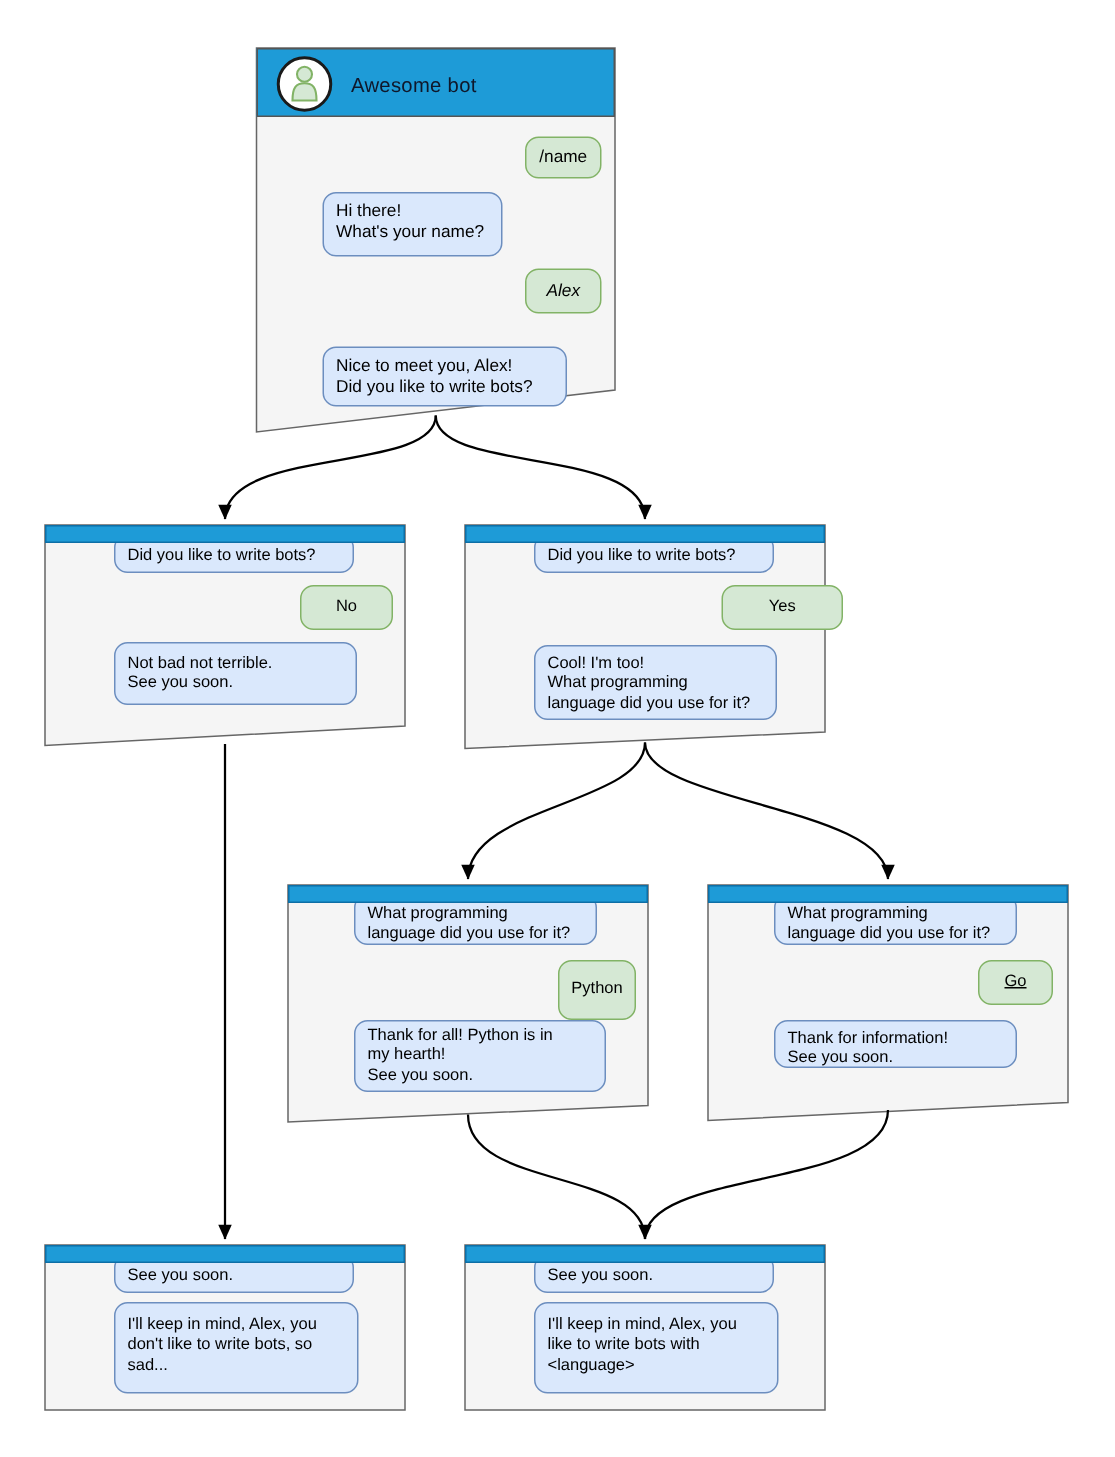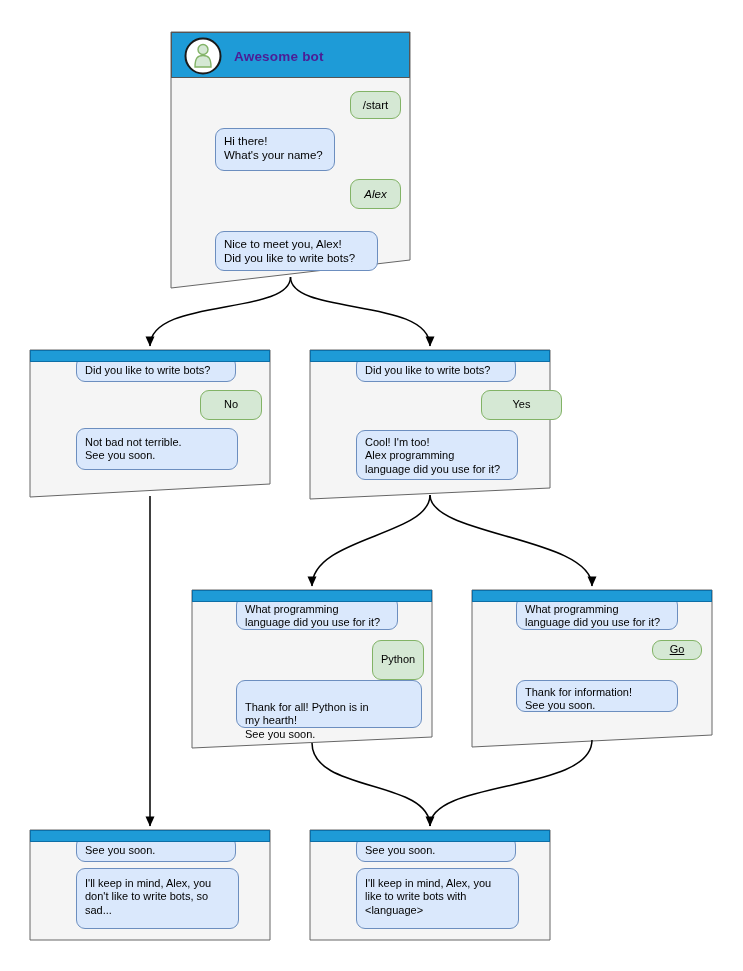--- a/index.html
+++ b/index.html
@@ -11,21 +11,21 @@
   .win{position:absolute;z-index:2;}
   .hdr{
     position:absolute;left:0;top:0;right:0;background:#1E9BD7;
     border:1px solid #0d6ea6;box-sizing:border-box;z-index:3;
   }
   .hdr-main{height:46px;border-color:#555;display:flex;align-items:center;}
   .hdr-thin{height:12px;}
   .avatar{position:absolute;left:12px;top:4px;width:38px;height:38px;}
   .title{
     position:absolute;left:62px;top:0;height:46px;display:flex;align-items:center;
-    color:#4c1d95;font-weight:bold;font-size:13.5px;letter-spacing:.2px;
+    color:#0f172a;font-weight:normal;font-size:13.5px;letter-spacing:.2px;
   }
   .bub{
     position:absolute;box-sizing:border-box;border-radius:9px;
     white-space:pre-line;font-size:11.5px;line-height:1.22;z-index:1;
   }
   .bot-b{background:#DAE8FC;border:1px solid #6C8EBF;padding:5px 8px;margin-left:34px;}
   .usr-b{
     background:#D5E8D4;border:1px solid #82B366;
     display:flex;align-items:center;justify-content:center;
   }
@@ -62,60 +62,60 @@
 
   <div class="win" style="left:171px;top:32px;width:239px;height:256px;">
     <div class="hdr hdr-main">
       <svg class="avatar" viewBox="0 0 38 38">
         <circle cx="19" cy="19" r="17.5" fill="#ffffff" stroke="#1a1a1a" stroke-width="2"></circle>
         <circle cx="19" cy="12.5" r="5" fill="#D5E8D4" stroke="#82B366" stroke-width="1.4"></circle>
         <path d="M11,30 C11,21 13.5,18.5 19,18.5 C24.5,18.5 27,21 27,30 Z" fill="#D5E8D4" stroke="#82B366" stroke-width="1.4"></path>
       </svg>
       <div class="title">Awesome bot</div>
     </div>
-    <div class="bub usr-b" style="left:179px;top:59px;width:51px;height:28px;">/start</div>
+    <div class="bub usr-b" style="left:179px;top:59px;width:51px;height:28px;">/name</div>
     <div class="bub bot-b" style="left:10px;top:96px;width:120px;height:43px;">Hi there!
 What's your name?</div>
     <div class="bub usr-b" style="left:179px;top:147px;width:51px;height:30px;font-style:italic;">Alex</div>
     <div class="bub bot-b" style="left:10px;top:199px;width:163px;height:40px;">Nice to meet you, Alex!
 Did you like to write bots?</div>
   </div>
 
   <div class="win small" style="left:30px;top:350px;width:240px;height:147px;">
     <div class="hdr hdr-thin"></div>
     <div class="bub bot-b" style="left:12px;top:6px;width:160px;height:26px;padding-top:7px;">Did you like to write bots?</div>
     <div class="bub usr-b" style="left:170px;top:40px;width:62px;height:30px;">No</div>
     <div class="bub bot-b" style="left:12px;top:78px;width:162px;height:42px;padding-top:7px;">Not bad not terrible.
 See you soon.</div>
   </div>
 
   <div class="win small" style="left:310px;top:350px;width:240px;height:149px;">
     <div class="hdr hdr-thin"></div>
     <div class="bub bot-b" style="left:12px;top:6px;width:160px;height:26px;padding-top:7px;">Did you like to write bots?</div>
     <div class="bub usr-b" style="left:171px;top:40px;width:81px;height:30px;">Yes</div>
     <div class="bub bot-b" style="left:12px;top:80px;width:162px;height:50px;">Cool! I'm too!
-Alex programming
+What programming
 language did you use for it?</div>
   </div>
 
   <div class="win small" style="left:192px;top:590px;width:240px;height:158px;">
     <div class="hdr hdr-thin"></div>
     <div class="bub bot-b" style="left:10px;top:6px;width:162px;height:34px;padding-top:6px;">What programming
 language did you use for it?</div>
     <div class="bub usr-b" style="left:180px;top:50px;width:52px;height:40px;">Python</div>
-    <div class="bub bot-b" style="left:10px;top:90px;width:186px;height:48px;padding-top:20px;">Thank for all! Python is in
+    <div class="bub bot-b" style="left:10px;top:90px;width:168px;height:48px;padding-top:3px;">Thank for all! Python is in
 my hearth!
 See you soon.</div>
   </div>
 
   <div class="win small" style="left:472px;top:590px;width:240px;height:157px;">
     <div class="hdr hdr-thin"></div>
     <div class="bub bot-b" style="left:10px;top:6px;width:162px;height:34px;padding-top:6px;">What programming
 language did you use for it?</div>
-    <div class="bub usr-b" style="left:180px;top:50px;width:50px;height:20px;text-decoration:underline;">Go</div>
+    <div class="bub usr-b" style="left:180px;top:50px;width:50px;height:30px;text-decoration:underline;">Go</div>
     <div class="bub bot-b" style="left:10px;top:90px;width:162px;height:32px;">Thank for information!
 See you soon.</div>
   </div>
 
   <div class="win small" style="left:30px;top:830px;width:240px;height:110px;">
     <div class="hdr hdr-thin"></div>
     <div class="bub bot-b" style="left:12px;top:6px;width:160px;height:26px;padding-top:7px;">See you soon.</div>
     <div class="bub bot-b" style="left:12px;top:38px;width:163px;height:61px;padding-top:8px;">I'll keep in mind, Alex, you
 don't like to write bots, so
 sad...</div>

